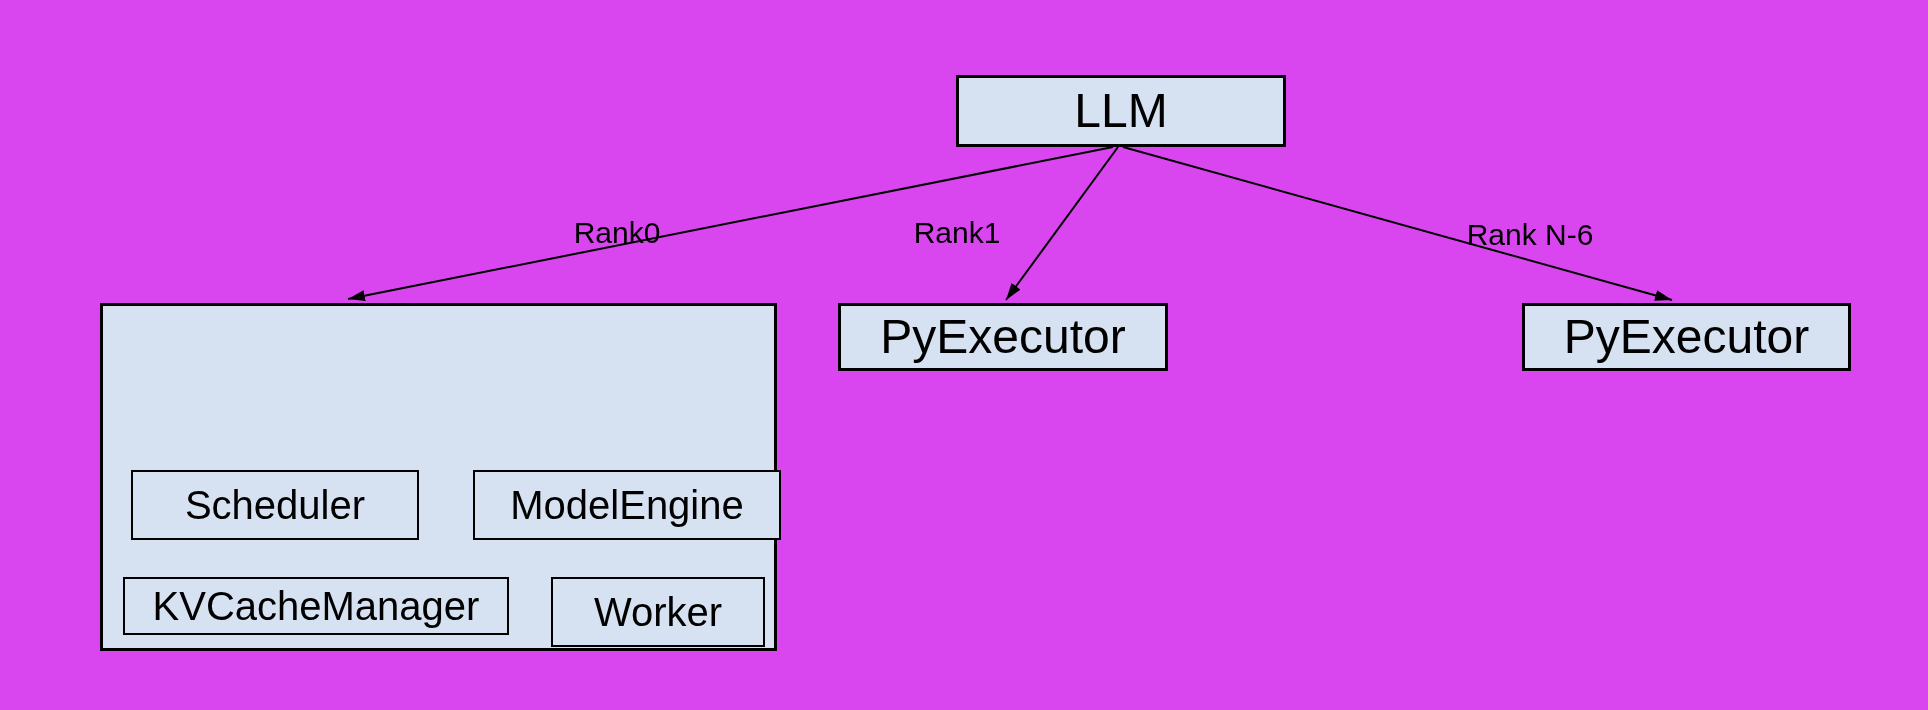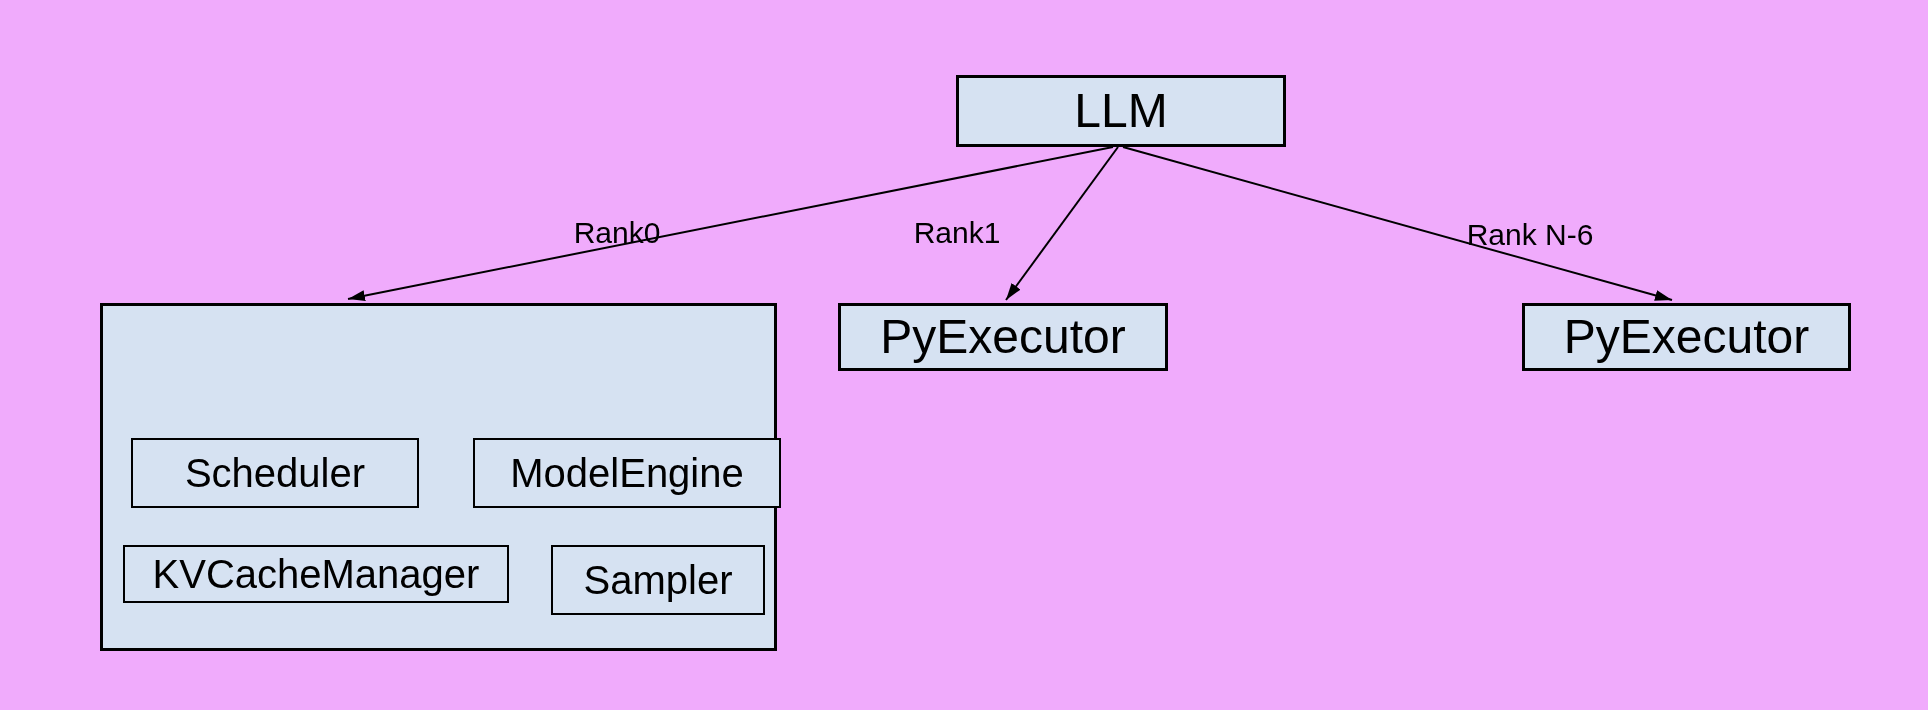--- a/index.html
+++ b/index.html
@@ -1,20 +1,20 @@
 <!DOCTYPE html>
 <html><head>
 <meta charset="utf-8">
 <style>
   html, body { margin: 0; padding: 0; background: #ffffff; }
   .canvas {
     position: relative;
     width: 1928px;
     height: 710px;
-    background: #f0abfc;
+    background: #d946ef;
     font-family: "Liberation Sans", sans-serif;
     color: #000000;
     overflow: hidden;
   }
   svg.edges {
     position: absolute;
     left: 0; top: 0;
     width: 1928px; height: 710px;
     z-index: 1;
   }
@@ -45,20 +45,21 @@
   .chip {
     position: absolute;
     background: #d6e2f2;
     border: 2px solid #000000;
     box-sizing: border-box;
     display: flex;
     align-items: center;
     justify-content: center;
     font-size: 40px;
     white-space: nowrap;
+    margin-top: 32px;
   }
   .chip-scheduler   { left: 28px;  top: 132px; width: 288px; height: 70px; }
   .chip-modelengine { left: 370px; top: 132px; width: 308px; height: 70px; }
   .chip-kvcache     { left: 20px;  top: 239px; width: 386px; height: 58px; }
   .chip-sampler     { left: 448px; top: 239px; width: 214px; height: 70px; }
   .edge-label {
     position: absolute;
     transform: translate(-50%, -50%);
     font-size: 30px;
     white-space: nowrap;
@@ -97,21 +98,21 @@
     <div class="chip chip-scheduler">
       <span>Scheduler</span>
     </div>
     <div class="chip chip-modelengine">
       <span>ModelEngine</span>
     </div>
     <div class="chip chip-kvcache">
       <span>KVCacheManager</span>
     </div>
     <div class="chip chip-sampler">
-      <span>Sampler</span>
+      <span>Worker</span>
     </div>
   </div>
 
   <div class="box pyexec-mid-box">
     <span class="node-label">PyExecutor</span>
   </div>
 
   <div class="box pyexec-n-box">
     <span class="node-label">PyExecutor</span>
   </div>

